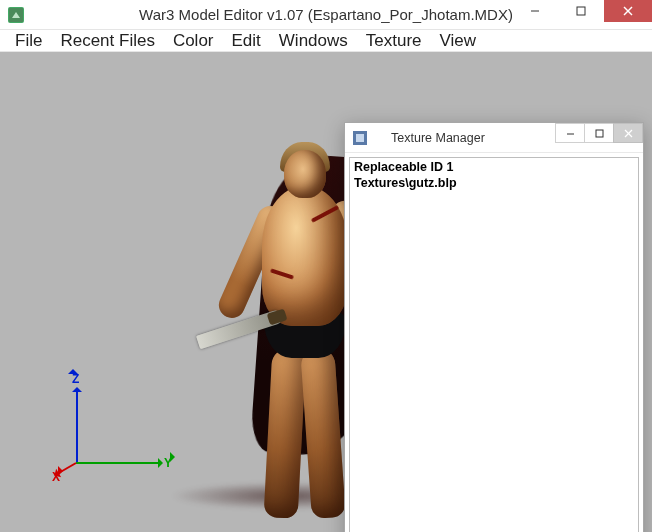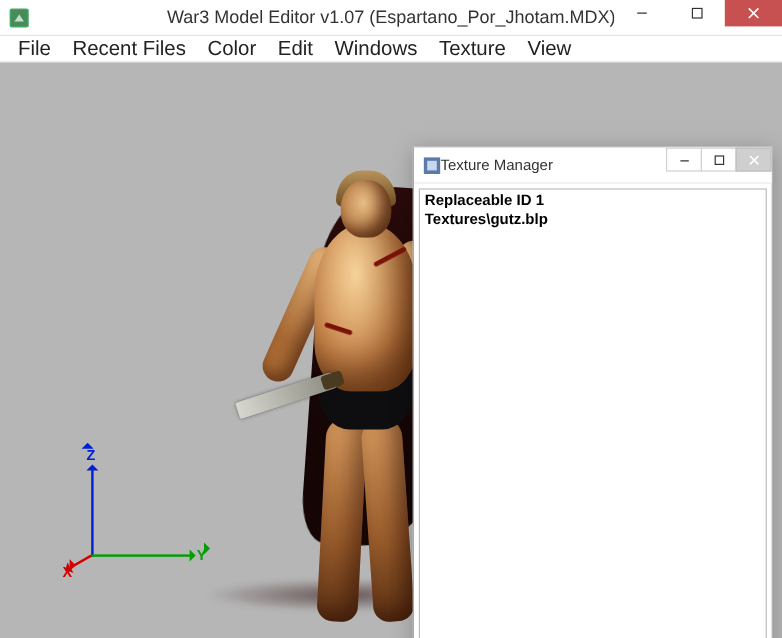--- a/index.html
+++ b/index.html
@@ -132,21 +132,21 @@
     background: #fff; border: 1px solid #a7a7a7;
     box-shadow: 0 4px 18px rgba(0,0,0,0.25);
     display: flex; flex-direction: column;
   }
   .child-titlebar {
     height: 30px; background: #fff; display: flex; align-items: center;
     position: relative; border-bottom: 1px solid #e9e9e9;
   }
   .child-titlebar .app-icon { margin-left: 8px; }
   .child-titlebar .title {
-    font-size: 12.5px; color: #333; margin-left: 0; flex:1;
+    font-size: 12.5px; color: #333; margin-left: 24px; flex:1;
   }
   .child-controls { position: absolute; right: 0; top: 0; display: flex; height: 20px; }
   .child-controls .win-btn { width: 30px; height: 20px; font-size: 10px; background:#fff; border:1px solid #d0d0d0; margin-left:-1px; }
   .child-controls .win-btn.close { background: #cfcfcf; color:#fff; border-color:#bfbfbf; }
 
   .texture-list {
     flex: 1; margin: 4px; border: 1px solid #bdbdbd; background: #fff;
     padding: 2px 4px; font-size: 12.5px; font-weight: 700; color: #000;
     overflow: auto; line-height: 1.25;
     font-family: Arial, sans-serif;

